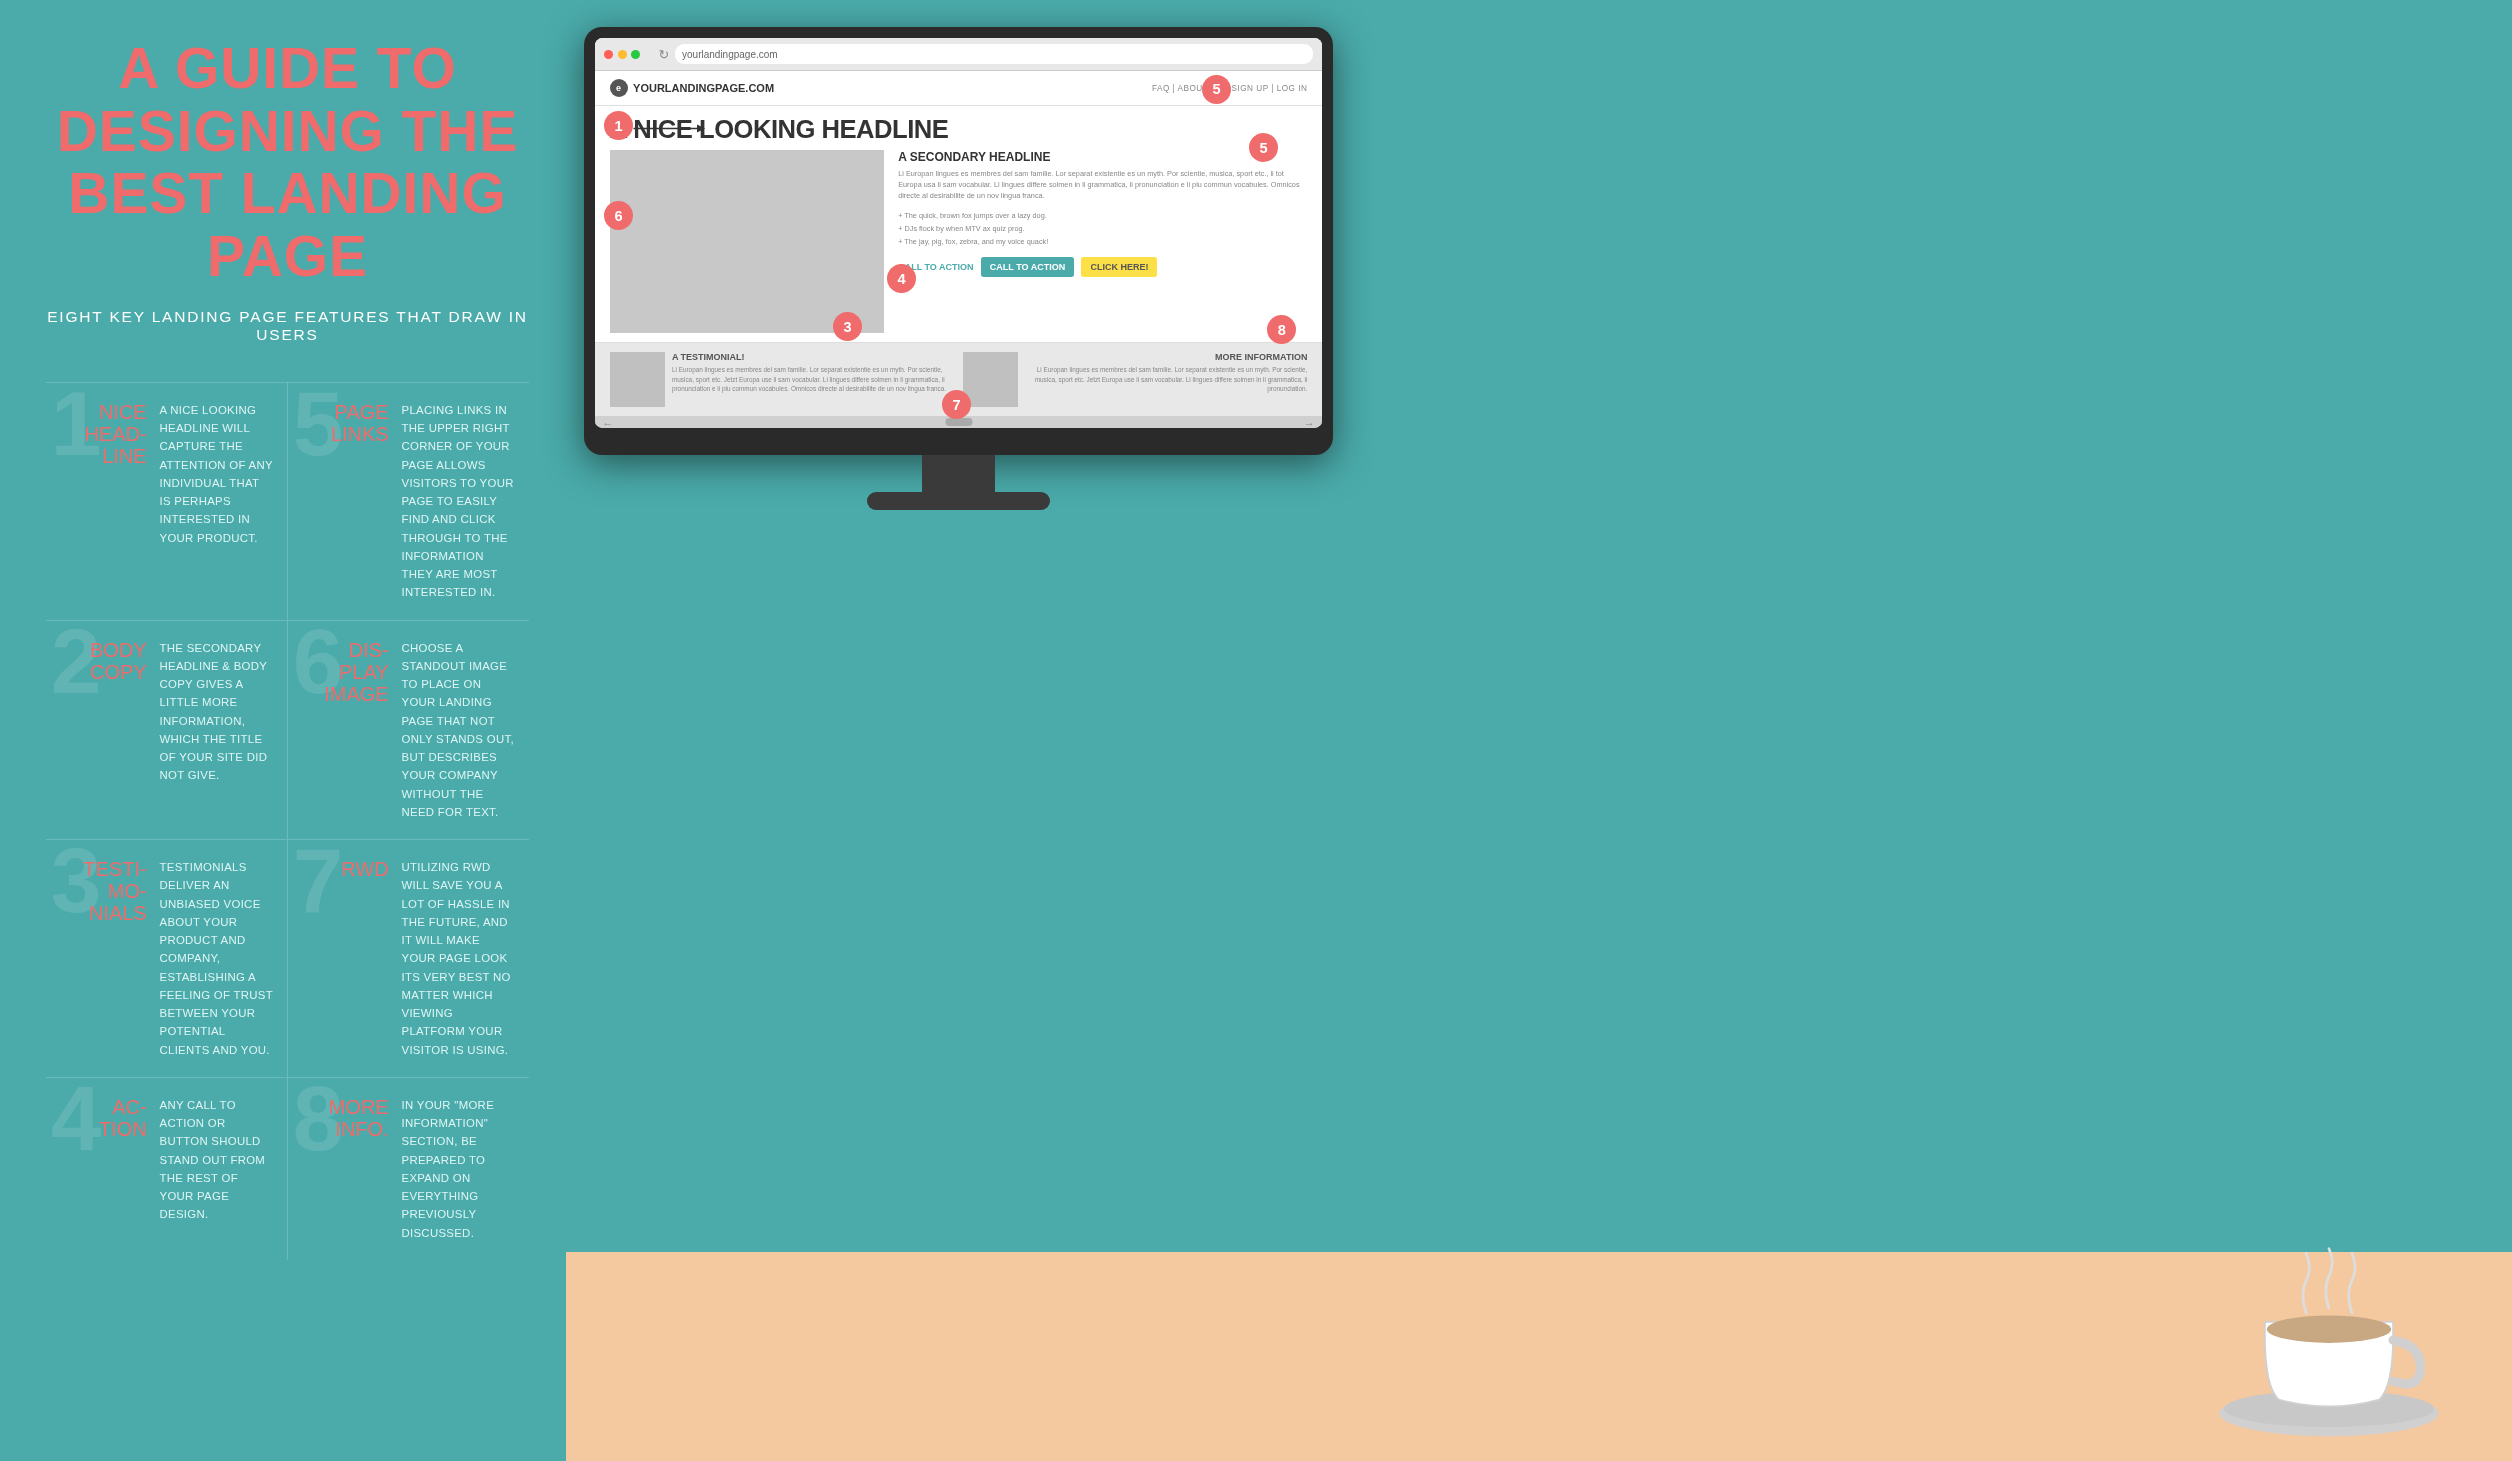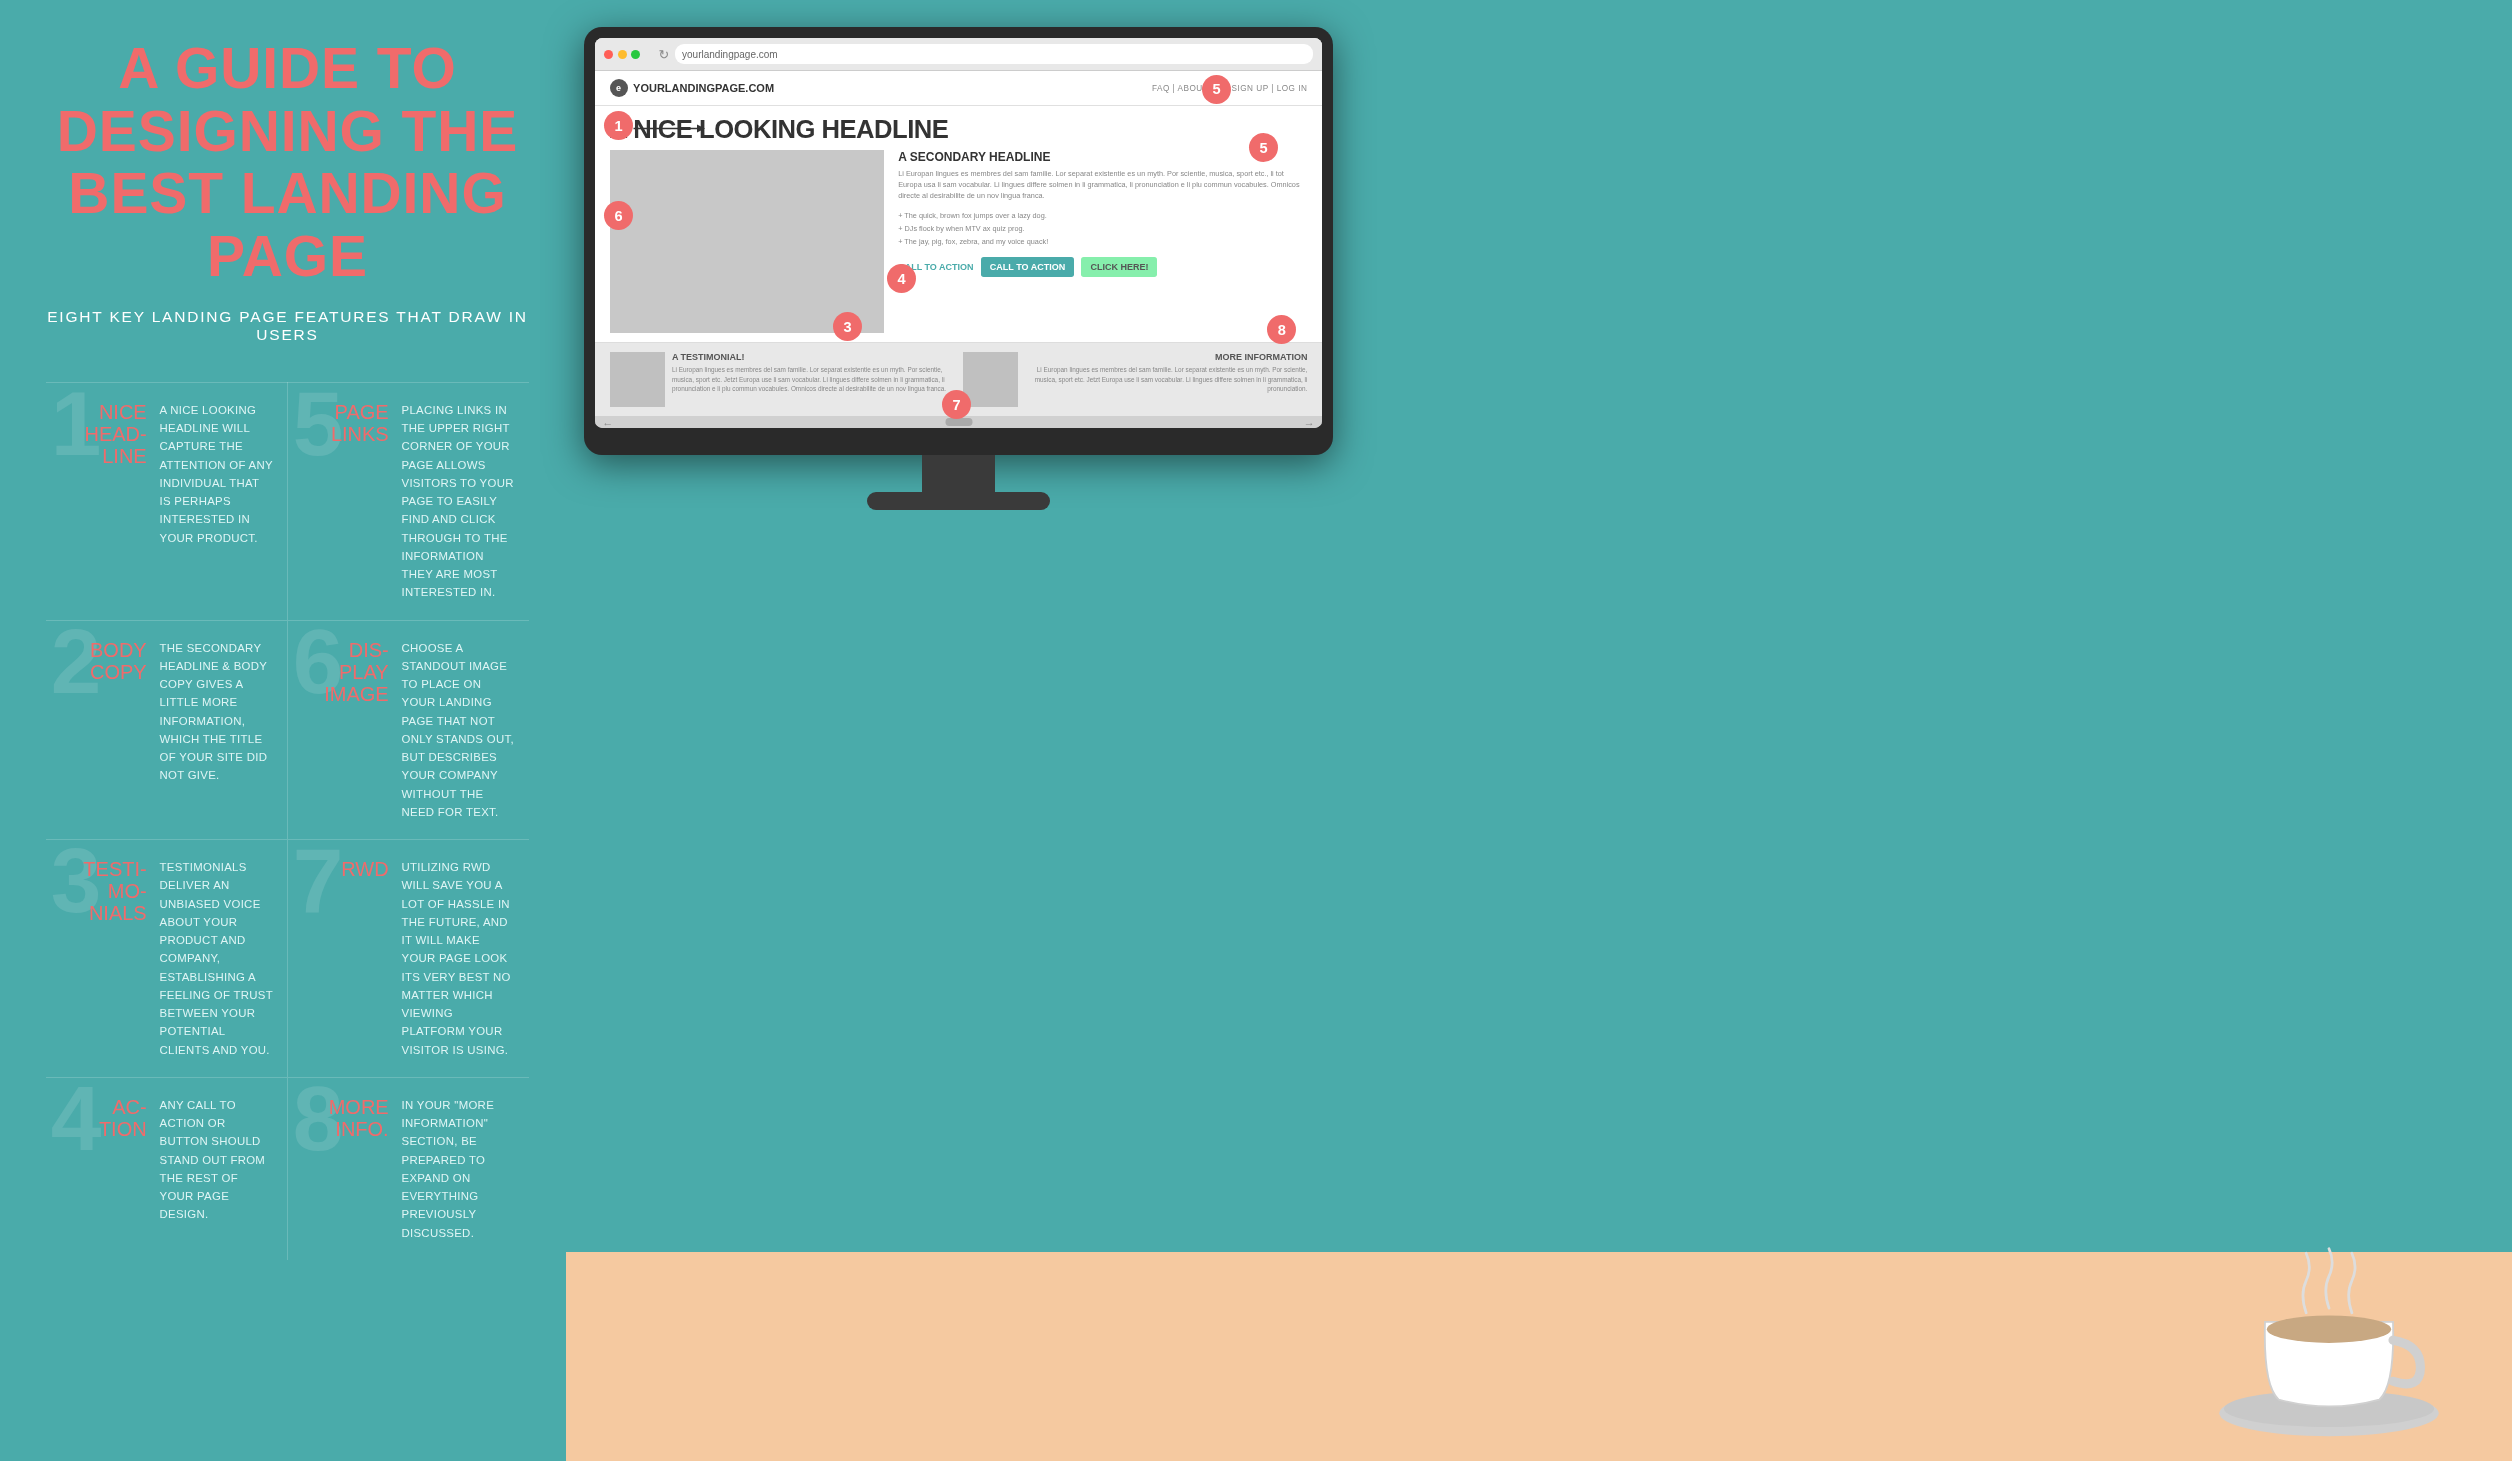--- a/index.html
+++ b/index.html
@@ -244,21 +244,21 @@
       background: #4aabaa;
       color: #fff;
       font-size: 9px;
       font-weight: bold;
       padding: 4.6px 9px;
       border-radius: 2.7px;
       text-transform: uppercase;
     }
 
     .click-here-button {
-      background: #86efac;
+      background: #fde047;
       color: #555;
       font-size: 9px;
       font-weight: bold;
       padding: 4.6px 9px;
       border-radius: 2.7px;
       text-transform: uppercase;
     }
 
     
     .landing-footer-section {

